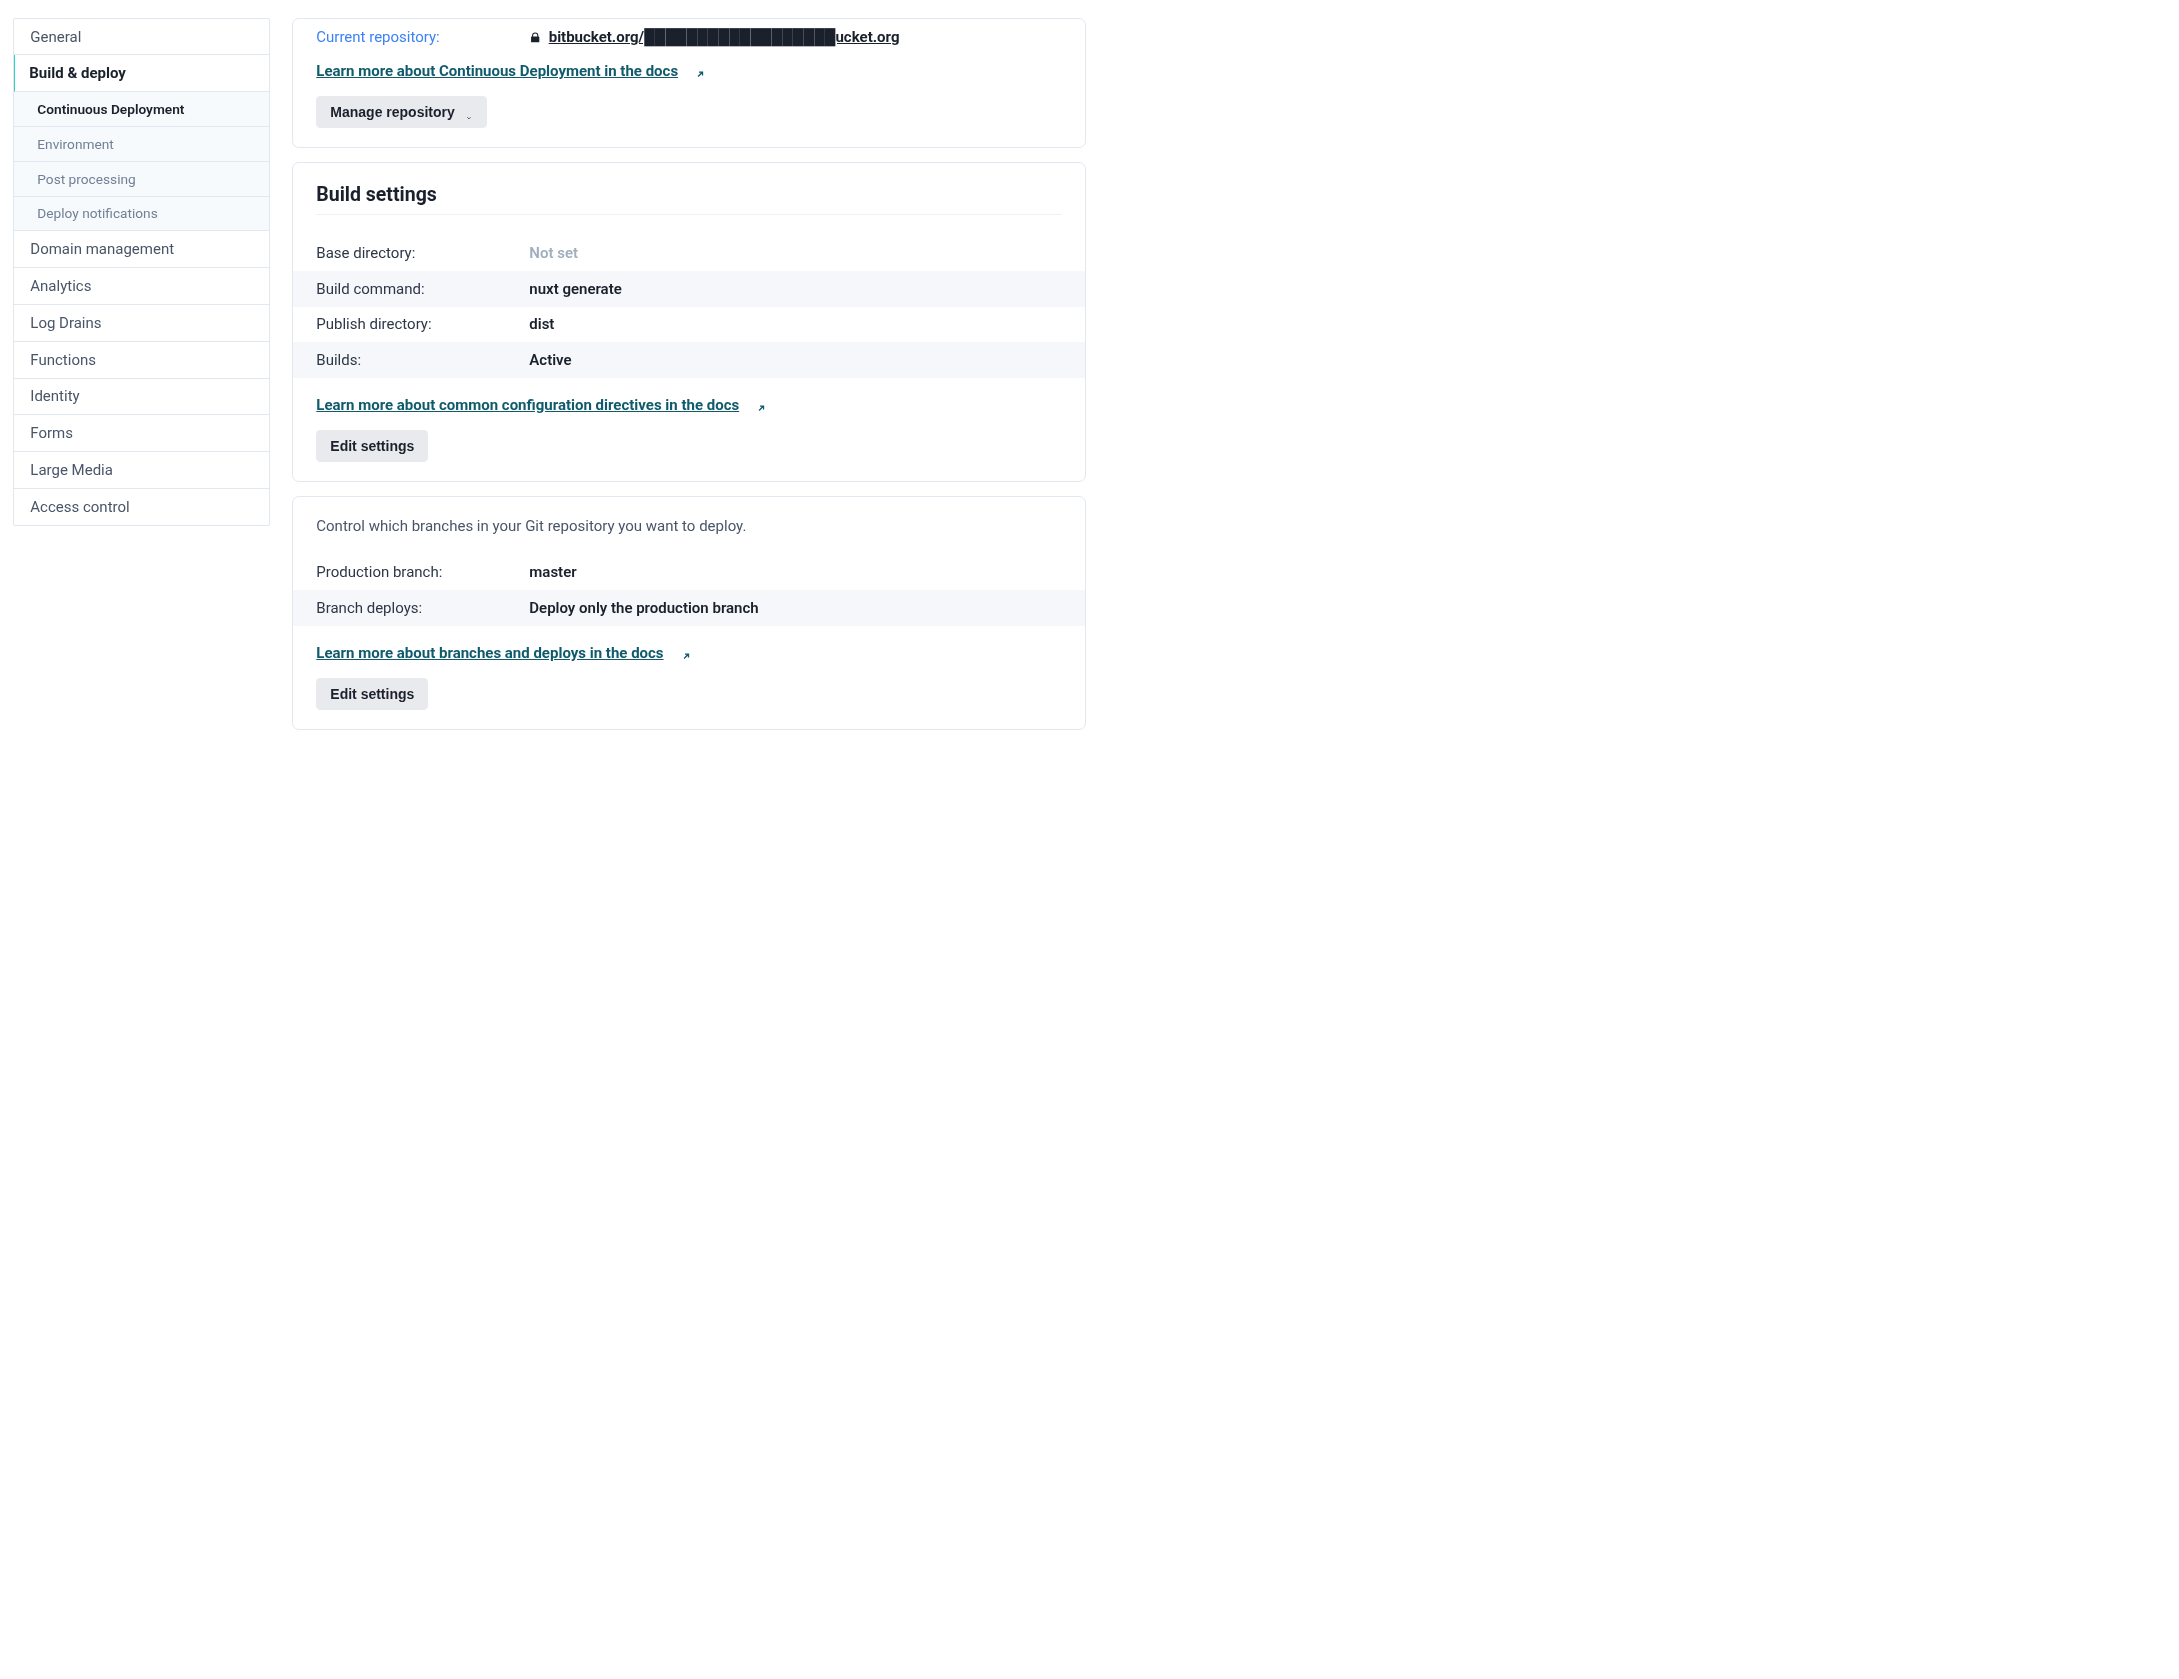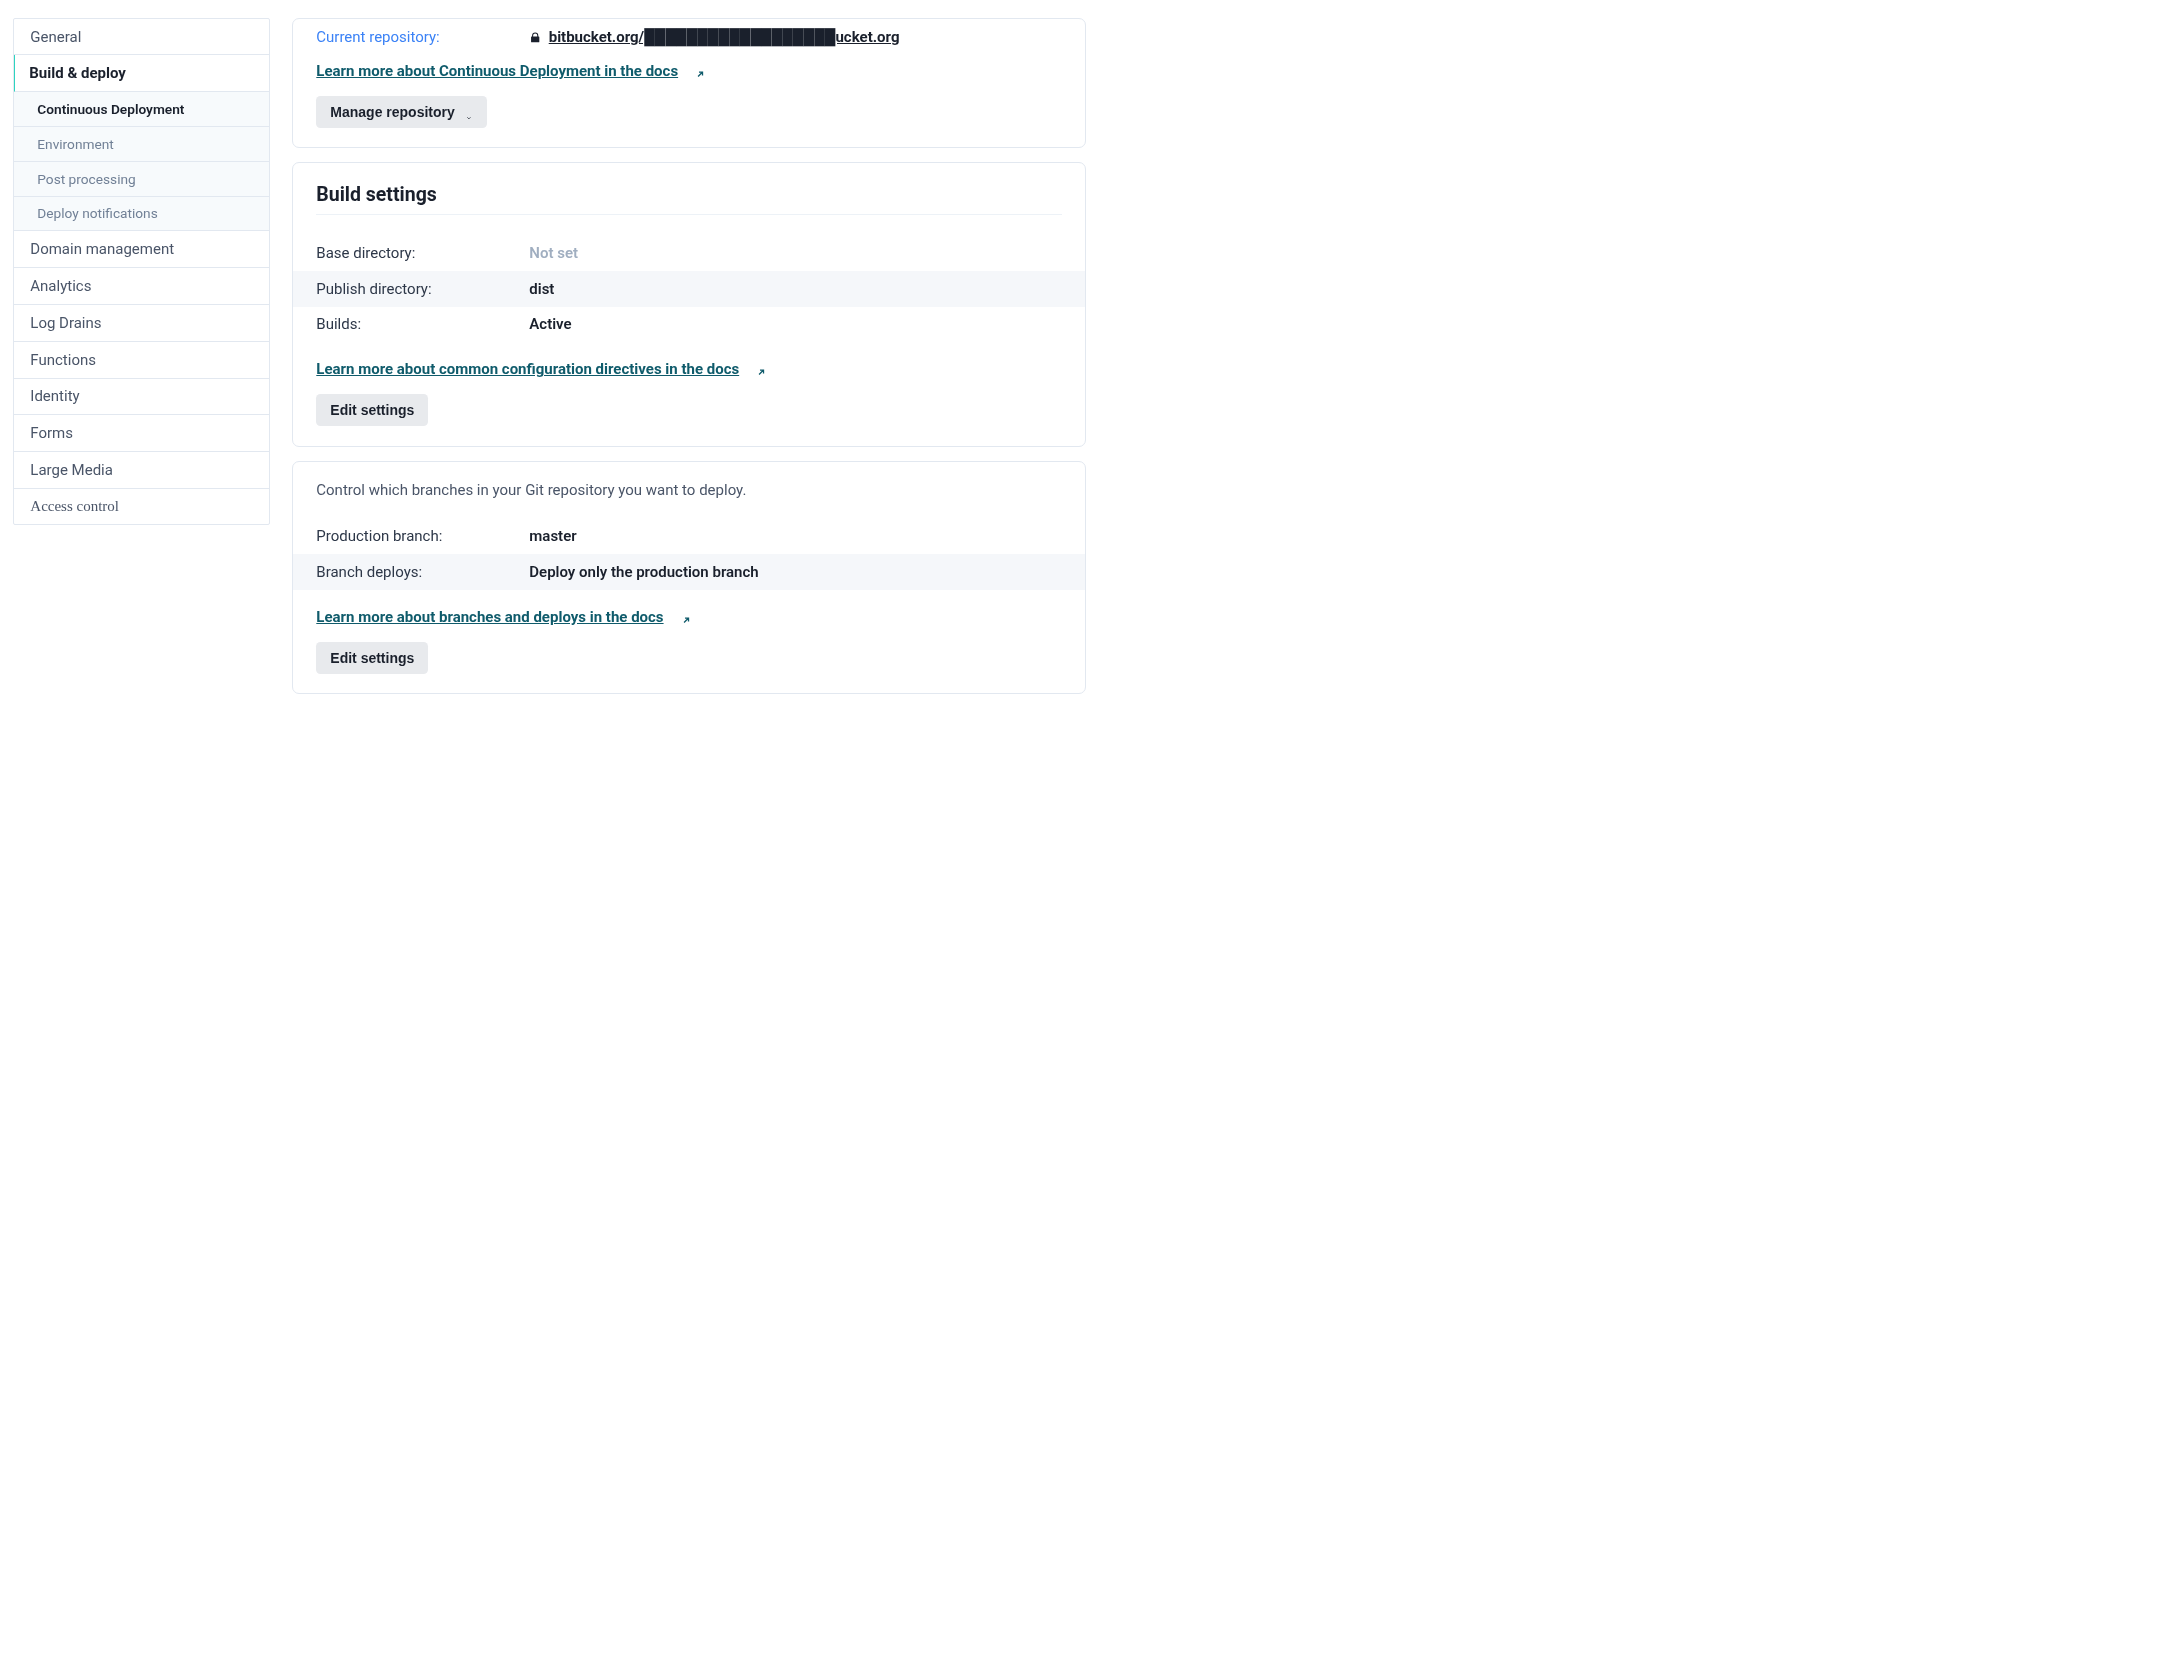--- a/index.html
+++ b/index.html
@@ -25,21 +25,21 @@
     background: #fff;
     align-self: flex-start;
   }
   .sidebar-item {
     padding: 8.9px 16px;
     border-bottom: 0.9px solid #e2e8f0;
     color: #4a5568;
     font-size: 15px;
     cursor: pointer;
   }
-  .sidebar-item:last-child { border-bottom: none; font-family: Liberation Serif, serif; }
+  .sidebar-item:last-child { border-bottom: none; }
   .sidebar-item.active-parent {
     font-weight: 700;
     color: #1a202c;
     border-left: 1.8px solid #2dd4bf;
     padding-left: 14px;
   }
   .sidebar-sub {
     background: #f7fafc;
   }
   .sidebar-sub-item {
@@ -214,20 +214,24 @@
     <section class="card">
       <div class="card-inner">
         <h2>Build settings</h2>
 
         <div class="settings-table">
           <div class="settings-row">
             <div class="srow-label">Base directory:</div>
             <div class="srow-value muted">Not set</div>
           </div>
           <div class="settings-row">
+            <div class="srow-label">Build command:</div>
+            <div class="srow-value">nuxt generate</div>
+          </div>
+          <div class="settings-row">
             <div class="srow-label">Publish directory:</div>
             <div class="srow-value">dist</div>
           </div>
           <div class="settings-row">
             <div class="srow-label">Builds:</div>
             <div class="srow-value">Active</div>
           </div>
         </div>
 
         <a href="#" class="ext-link">

